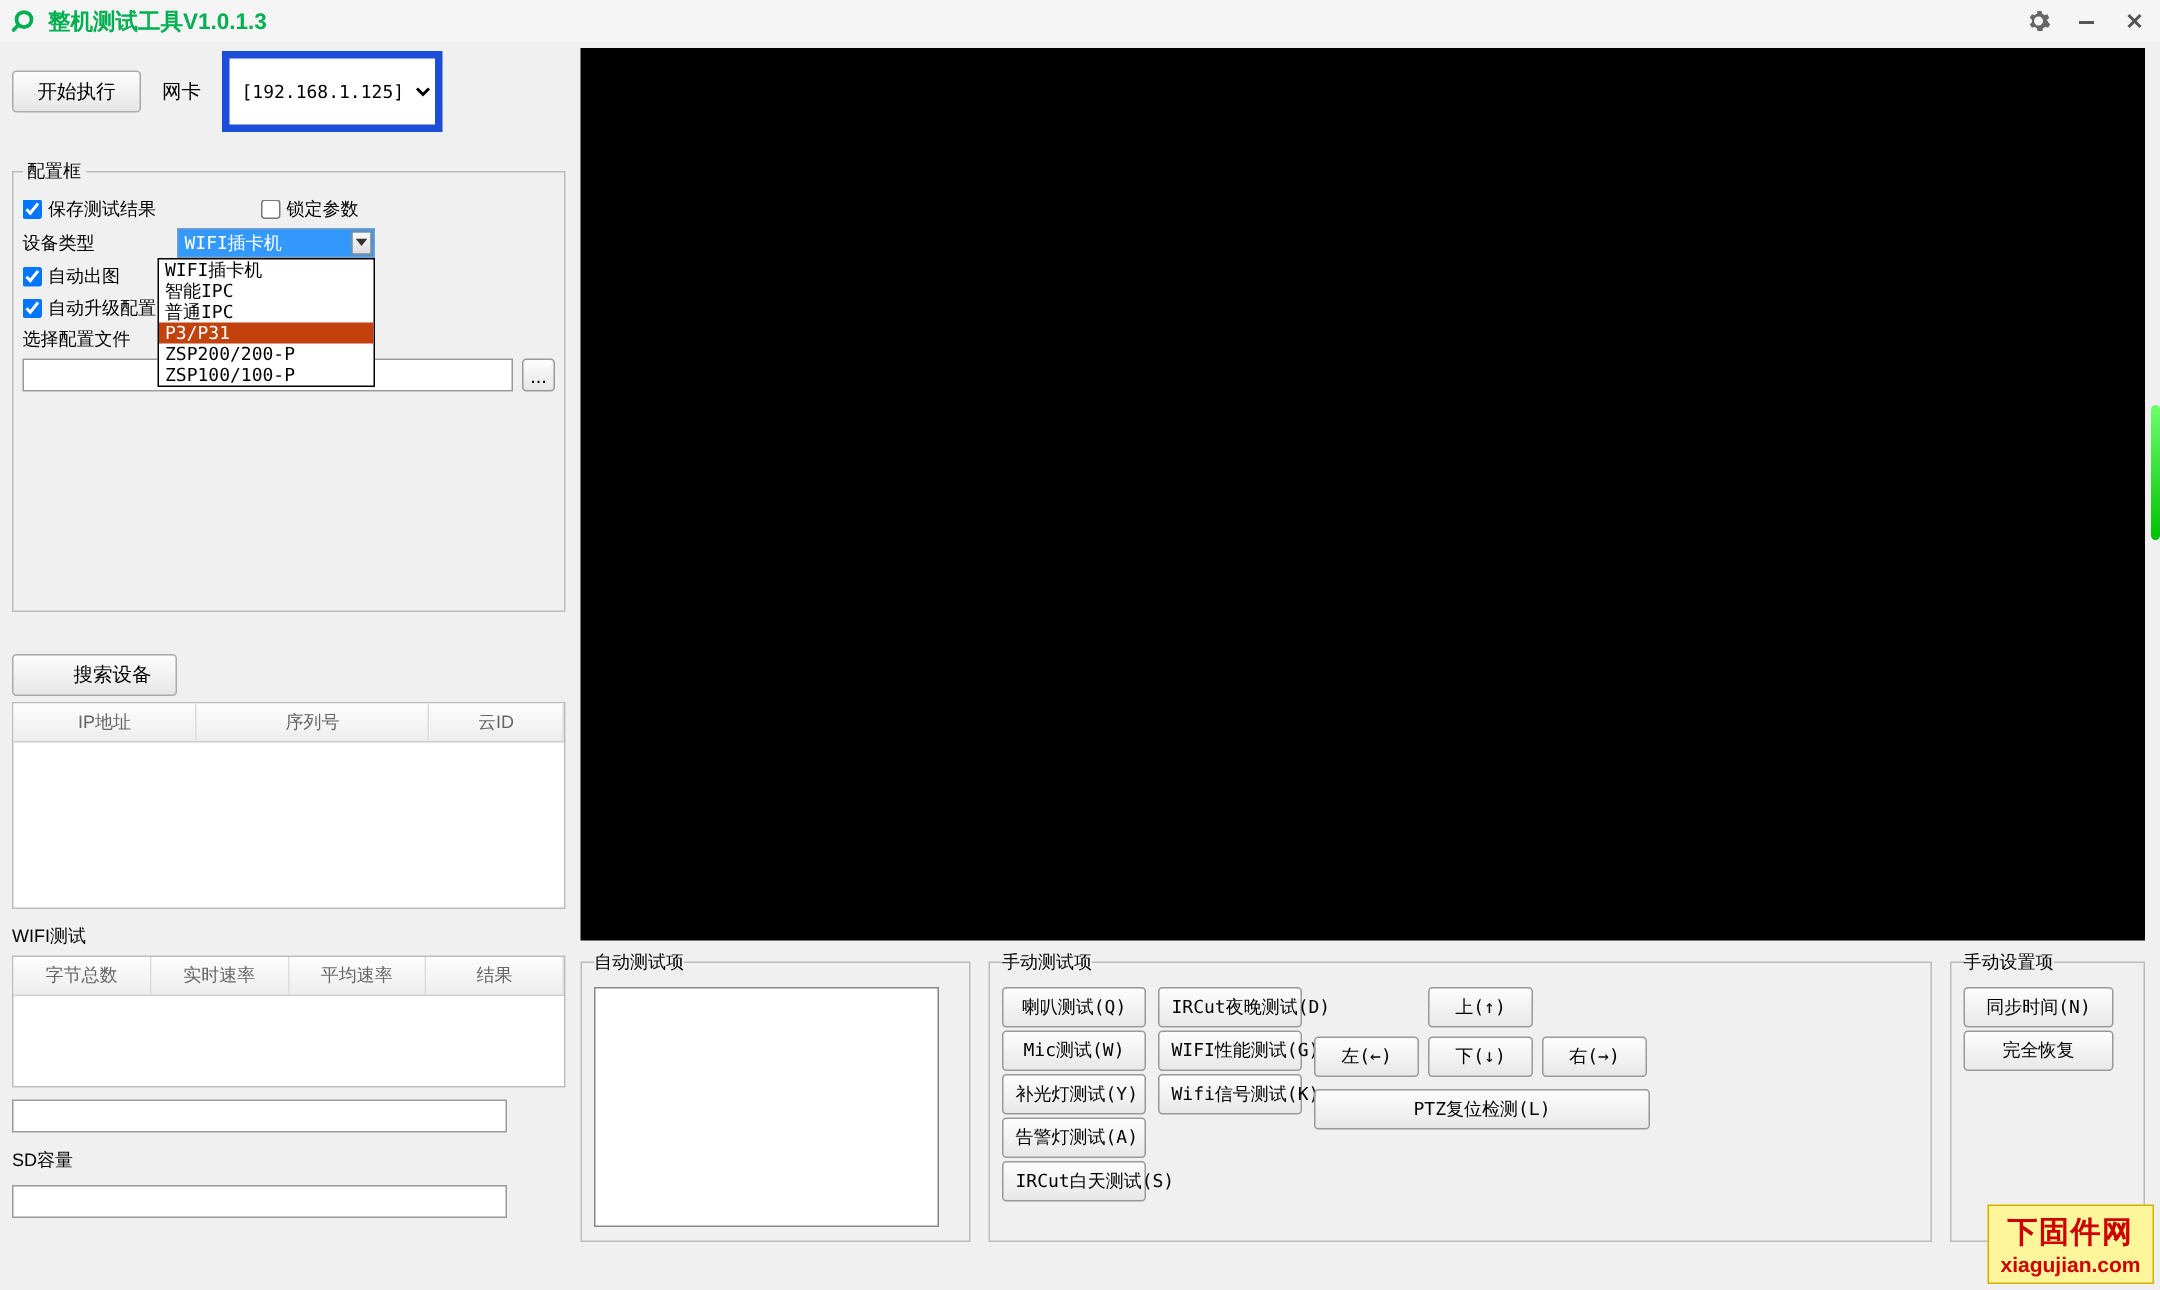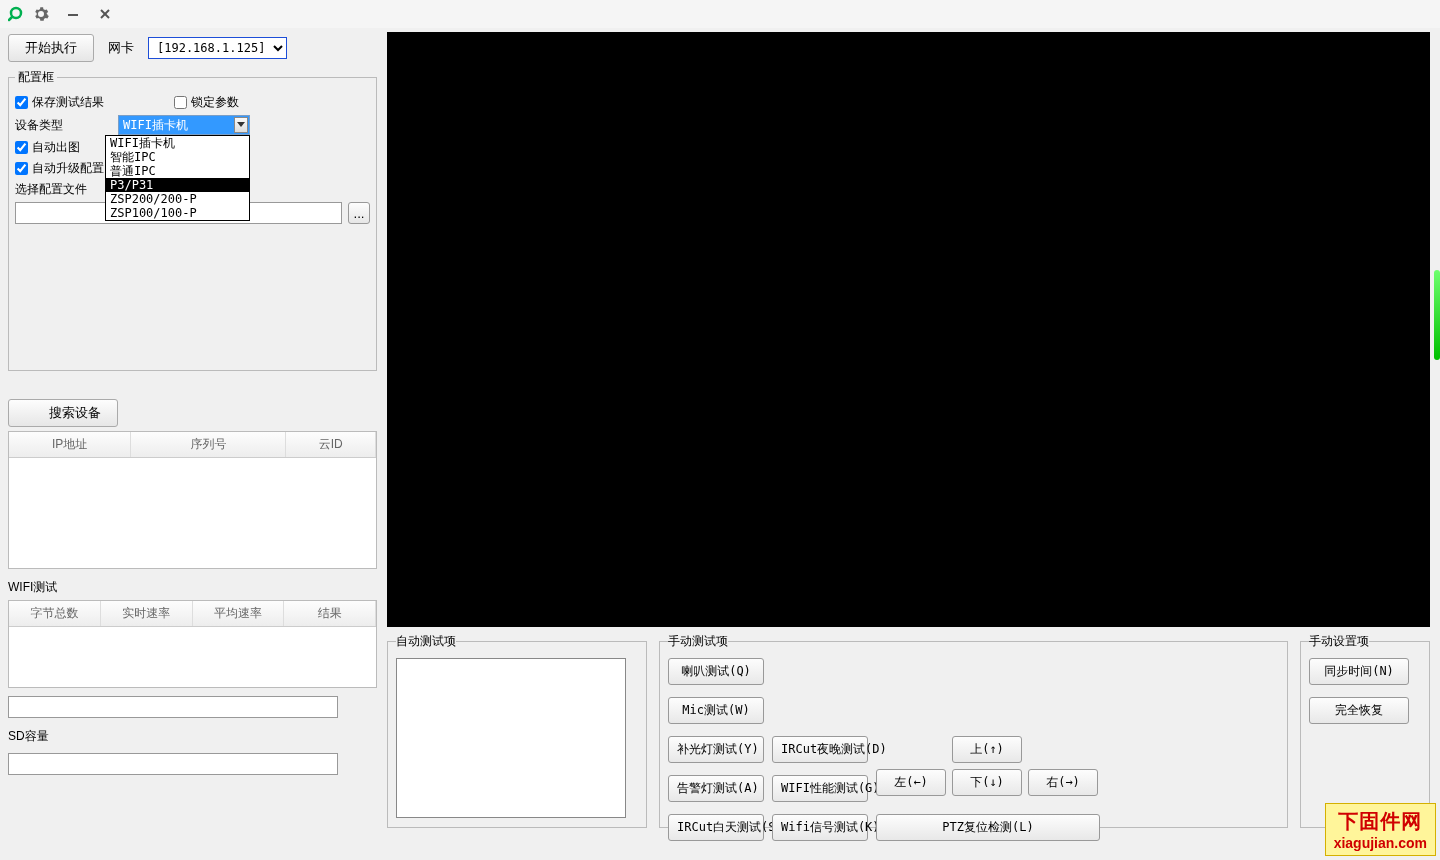--- a/index.html
+++ b/index.html
@@ -36,36 +36,36 @@
   display: flex;
   height: 832px;
 }
 .left-panel {
   width: 385px;
   padding: 6px 8px;
   display: flex;
   flex-direction: column;
   gap: 4px;
 }
-.top-row { display: flex; align-items: center; gap: 14px; margin-bottom: 3px; }
+.top-row { display: flex; align-items: center; gap: 14px; margin-bottom: 14px; }
 .btn {
   background: linear-gradient(#fdfdfd,#e6e6e6);
   border: 1px solid #aaa;
   border-radius: 3px;
   padding: 4px 16px;
   font-size: 13px;
   cursor: pointer;
   font-family: inherit;
 }
 .netlabel { font-size: 13px; }
 select.combo {
   font-family: "SimSun", monospace;
   font-size: 12px;
-  padding: 2px 4px;
-  border: 1px solid #1d4ed8;
+  padding: 14px 4px;
+  border: 5px solid #1d4ed8;
   background: #fff;
 }
 fieldset.group {
   border: 1px solid #bbb;
   padding: 4px 6px 6px 6px;
   margin-bottom: 20px;
 }
 fieldset.group > legend { font-size: 12px; padding: 0 3px; }
 .row { display: flex; align-items: center; gap: 10px; margin: 4px 0; }
 .chk { display:flex; align-items:center; gap:4px; }
@@ -99,21 +99,21 @@
   border: 1px solid #000;
   z-index: 100;
   font-family: "SimSun", monospace;
 }
 .device-drop .dropdown-list div {
   padding: 0 4px;
   height: 14px;
   line-height: 14px;
   font-size: 12px;
 }
-.device-drop .dropdown-list div.sel { background: #000000; color: #fff; }
+.device-drop .dropdown-list div.sel { background: #c2410c; color: #fff; }
 .cfg-path-row { display:flex; gap:6px; align-items:center; }
 .path-input {
   flex: 2;
   height: 22px;
   border: 1px solid #999;
   background: #fff;
   padding: 0 4px;
 }
 .browse-btn {
   width: 22px; height: 22px;
@@ -155,21 +155,21 @@
   align-items: flex-start;
 }
 .bottom-groups fieldset {
   border: 1px solid #bbb;
   padding: 8px;
 }
 .auto-test { width: 260px; height: 195px; }
 .auto-test .auto-box { width: 230px; height: 160px; border:1px solid #888; background:#fff; }
 .manual-test { flex: 1; height: 195px; }
 .manual-grid { display:flex; gap:8px; }
-.mcol { display:flex; flex-direction:column; gap:12px;justify-content:flex-end; }
+.mcol { display:flex; flex-direction:column; gap:2px; }
 .mbtn {
   font-family: "SimSun", monospace;
   font-size: 12px;
   padding: 4px 8px;
   background: linear-gradient(#fdfdfd,#e8e8e8);
   border: 1px solid #999;
   border-radius: 3px;
   cursor: pointer;
   white-space: nowrap;
   text-align: center;
@@ -203,20 +203,21 @@
 </head>
 <body>
 
 <div class="titlebar">
   <span class="app-icon">
     <svg width="18" height="18" viewBox="0 0 18 18">
         <circle cx="8" cy="8" r="5" fill="none" stroke="#00b050" stroke-width="2.5"></circle>
         <line x1="4" y1="12" x2="1" y2="15" stroke="#00b050" stroke-width="2.5" stroke-linecap="round"></line>
       </svg>
   </span>
+  <span class="title">整机测试工具V1.0.1.3</span>
   <div class="win-controls">
     <span class="win-btn">
       <svg width="16" height="16" viewBox="0 0 16 16">
           <path fill="#666" d="M8 5a3 3 0 100 6 3 3 0 000-6zm6.4 3c0 .3 0 .6-.1.9l1.5 1.2-1.4 2.4-1.8-.6c-.5.4-1 .7-1.6.9l-.3 1.9H7.3l-.3-1.9c-.6-.2-1.1-.5-1.6-.9l-1.8.6-1.4-2.4 1.5-1.2c-.1-.3-.1-.6-.1-.9s0-.6.1-.9L2.2 5.9l1.4-2.4 1.8.6c.5-.4 1-.7 1.6-.9L7.3 1.3h2.8l.3 1.9c.6.2 1.1.5 1.6.9l1.8-.6 1.4 2.4-1.5 1.2c.1.3.1.6.1.9z"></path>
         </svg>
     </span>
     <span class="win-btn">
       <svg width="14" height="14" viewBox="0 0 14 14">
           <line x1="2" y1="8" x2="12" y2="8" stroke="#555" stroke-width="2"></line>
         </svg>

